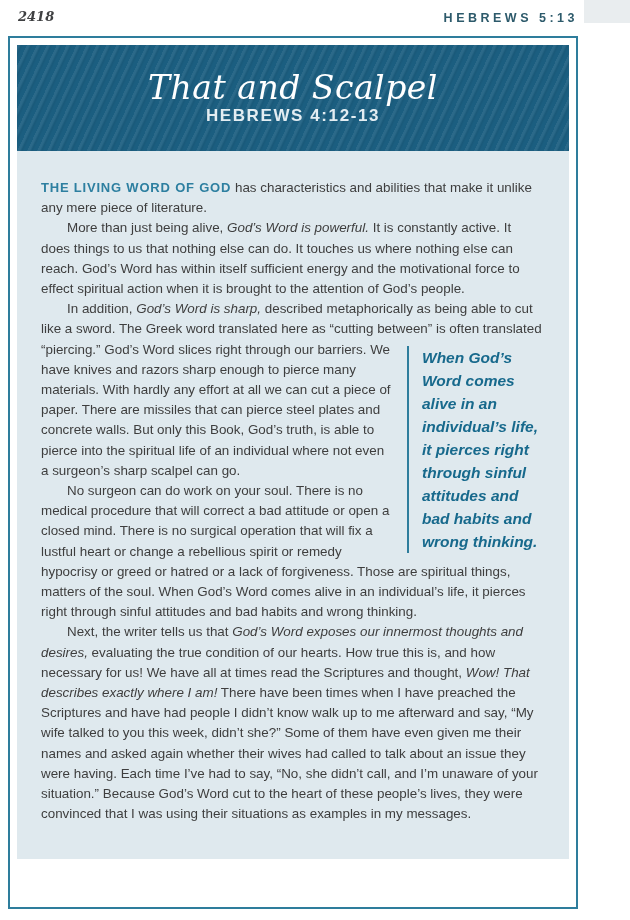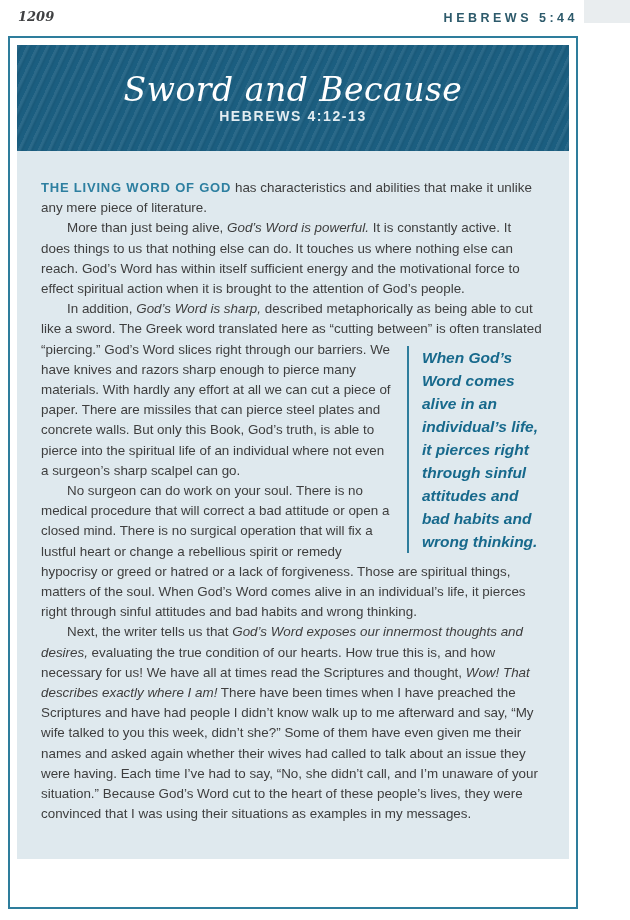--- a/index.html
+++ b/index.html
@@ -53,21 +53,21 @@
   }
   .banner-title{
     font-family:"DejaVu Serif", serif;
     font-style:italic;
     font-size:33px;
     color:#ffffff;
     letter-spacing:0.5px;
     line-height:1.1;
   }
   .banner-subtitle{
-    font-size:14px;font-weight:bold;
+    font-size:17px;font-weight:bold;
     letter-spacing:1.6px;color:#e3edf2;
   }
   .content{
     height:708px;
     background:var(--panel);
     padding:27px 26px 0 24px;
     overflow:hidden;
   }
   .content p{
     font-size:13.4px;
@@ -95,27 +95,27 @@
     font-weight:bold;
     font-size:15.5px;
     line-height:23px;
     color:var(--quote);
     text-indent:0;
   }
 </style>
 </head>
 <body>
 
-<div class="page-number">1209</div>
-<div class="running-head">HEBREWS 5:44</div>
+<div class="page-number">2418</div>
+<div class="running-head">HEBREWS 5:13</div>
 <div class="corner-tab"></div>
 
 <div class="panel">
   <div class="banner">
-    <div class="banner-title">Sword and Because</div>
+    <div class="banner-title">That and Scalpel</div>
     <div class="banner-subtitle">HEBREWS 4:12-13</div>
   </div>
   <div class="content">
       <p><span class="lead-in">THE LIVING WORD OF GOD</span><span> has characteristics and abilities that make it unlike any mere piece of literature.</span></p>
       <p class="indent"><span>More than just being alive, </span><span class="emph">God’s Word is powerful.</span><span> It is constantly active. It does things to us that nothing else can do. It touches us where nothing else can reach. God’s Word has within itself sufficient energy and the motivational force to effect spiritual action when it is brought to the attention of God’s people.</span></p>
       <p class="indent"><span>In addition, </span><span class="emph">God’s Word is sharp,</span><span> described metaphorically as being able to cut like a sword. The Greek word translated here as “cutting between” is often translated “piercing.” </span><span class="pull-quote">When God’s Word comes alive in an individual’s life, it pierces right through sinful attitudes and bad habits and wrong thinking.</span><span>God’s Word slices right through our barriers. We have knives and razors sharp enough to pierce many materials. With hardly any effort at all we can cut a piece of paper. There are missiles that can pierce steel plates and concrete walls. But only this Book, God’s truth, is able to pierce into the spiritual life of an individual where not even a surgeon’s sharp scalpel can go.</span></p>
       <p class="indent"><span>No surgeon can do work on your soul. There is no medical procedure that will correct a bad attitude or open a closed mind. There is no surgical operation that will fix a lustful heart or change a rebellious spirit or remedy hypocrisy or greed or hatred or a lack of forgiveness. Those are spiritual things, matters of the soul. When God’s Word comes alive in an individual’s life, it pierces right through sinful attitudes and bad habits and wrong thinking.</span></p>
       <p class="indent"><span>Next, the writer tells us that </span><span class="emph">God’s Word exposes our innermost thoughts and desires,</span><span> evaluating the true condition of our hearts. How true this is, and how necessary for us! We have all at times read the Scriptures and thought, </span><span class="emph">Wow! That describes exactly where I am!</span><span> There have been times when I have preached the Scriptures and have had people I didn’t know walk up to me afterward and say, “My wife talked to you this week, didn’t she?” Some of them have even given me their names and asked again whether their wives had called to talk about an issue they were having. Each time I’ve had to say, “No, she didn’t call, and I’m unaware of your situation.” Because God’s Word cut to the heart of these people’s lives, they were convinced that I was using their situations as examples in my messages.</span></p>
     </div>
 </div>

